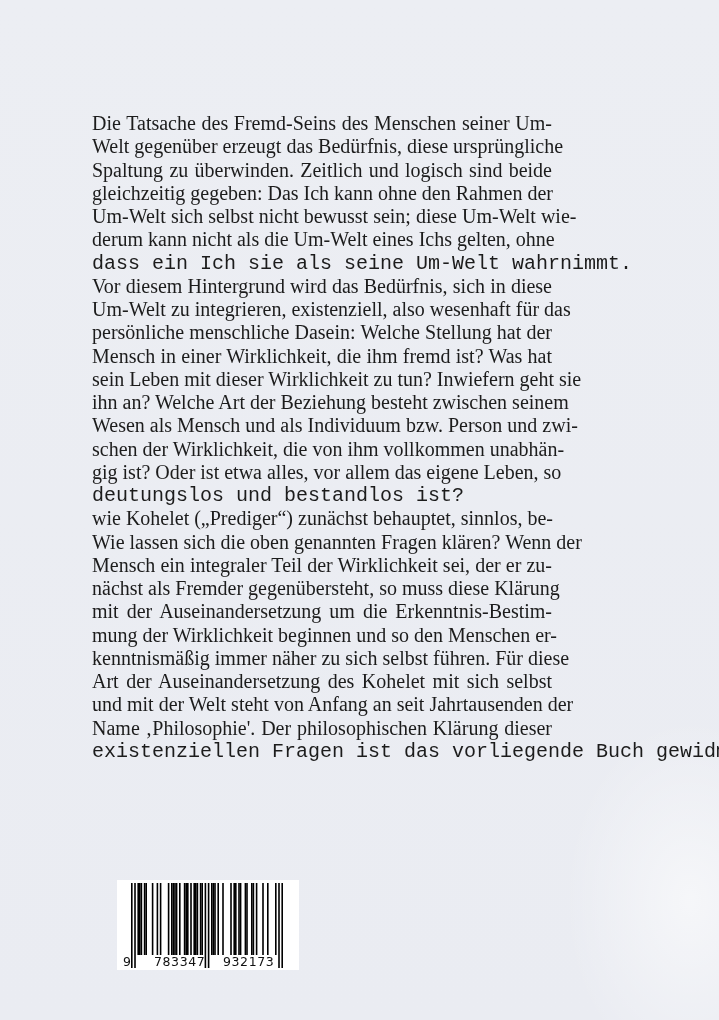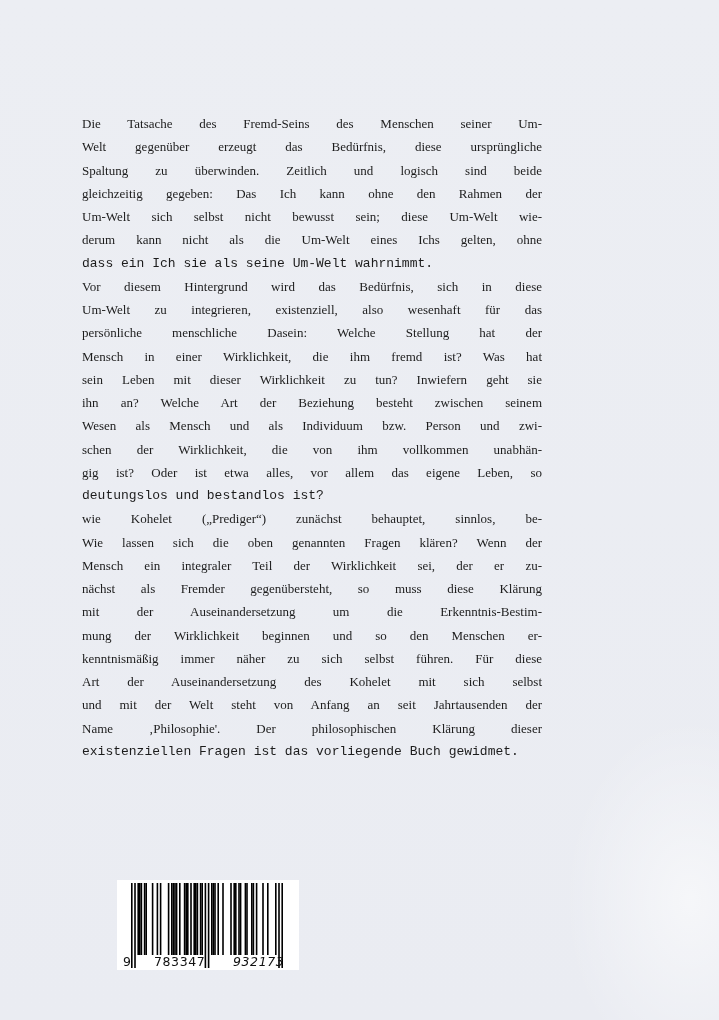--- a/index.html
+++ b/index.html
@@ -18,24 +18,24 @@
       font-family: "Liberation Serif", "DejaVu Serif", serif;
       color: #1c1c1c;
     }
     .page {
       position: absolute;
       left: 0; top: 0;
       width: 719px; height: 1020px;
     }
     .text-block {
       position: absolute;
-      left: 82px;
+      left: 92px;
       top: 112px;
       width: 460px;
-      font-size: 13px;
+      font-size: 20px;
       line-height: 23.25px;
       text-align: justify;
       -webkit-hyphens: manual;
       hyphens: manual;
     }
     .line {
       display: block;
       white-space: nowrap;
       text-align: justify;
       text-align-last: justify;
@@ -149,16 +149,16 @@
         <rect x="135.60" y="3" width="1.60" height="72" fill="#000000"></rect>
         <rect x="138.80" y="3" width="1.60" height="72" fill="#000000"></rect>
         <rect x="145.20" y="3" width="1.60" height="72" fill="#000000"></rect>
         <rect x="150.00" y="3" width="1.60" height="72" fill="#000000"></rect>
         <rect x="158.00" y="3" width="1.60" height="72" fill="#000000"></rect>
         <rect x="161.20" y="3" width="1.60" height="85" fill="#000000"></rect>
         <rect x="164.40" y="3" width="1.60" height="85" fill="#000000"></rect>
       </svg>
     <span class="barcode-digit" style="left:6px;">9</span>
     <span class="barcode-digit" style="left:37px;text-align:right;">783347</span>
-    <span class="barcode-digit" style="left:116px;font-style:italic;">932173</span>
+    <span class="barcode-digit" style="left:106px;">932173</span>
   </div>
 
 </div>
 
 </body></html>

